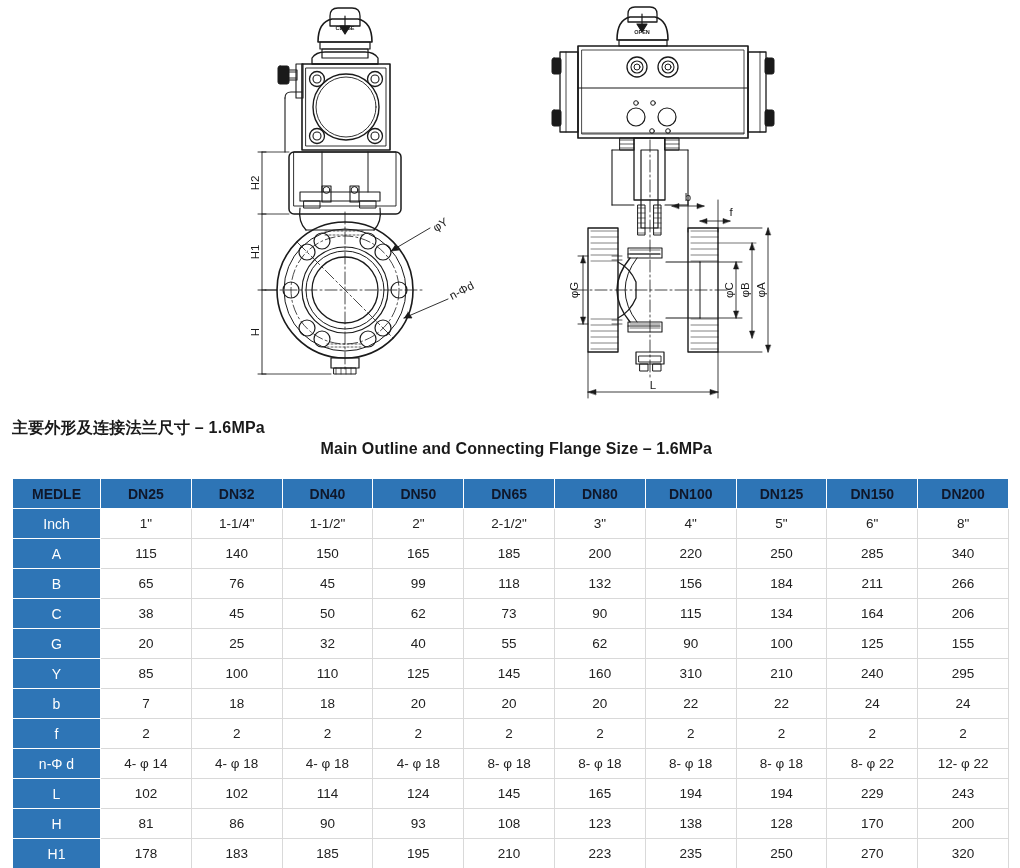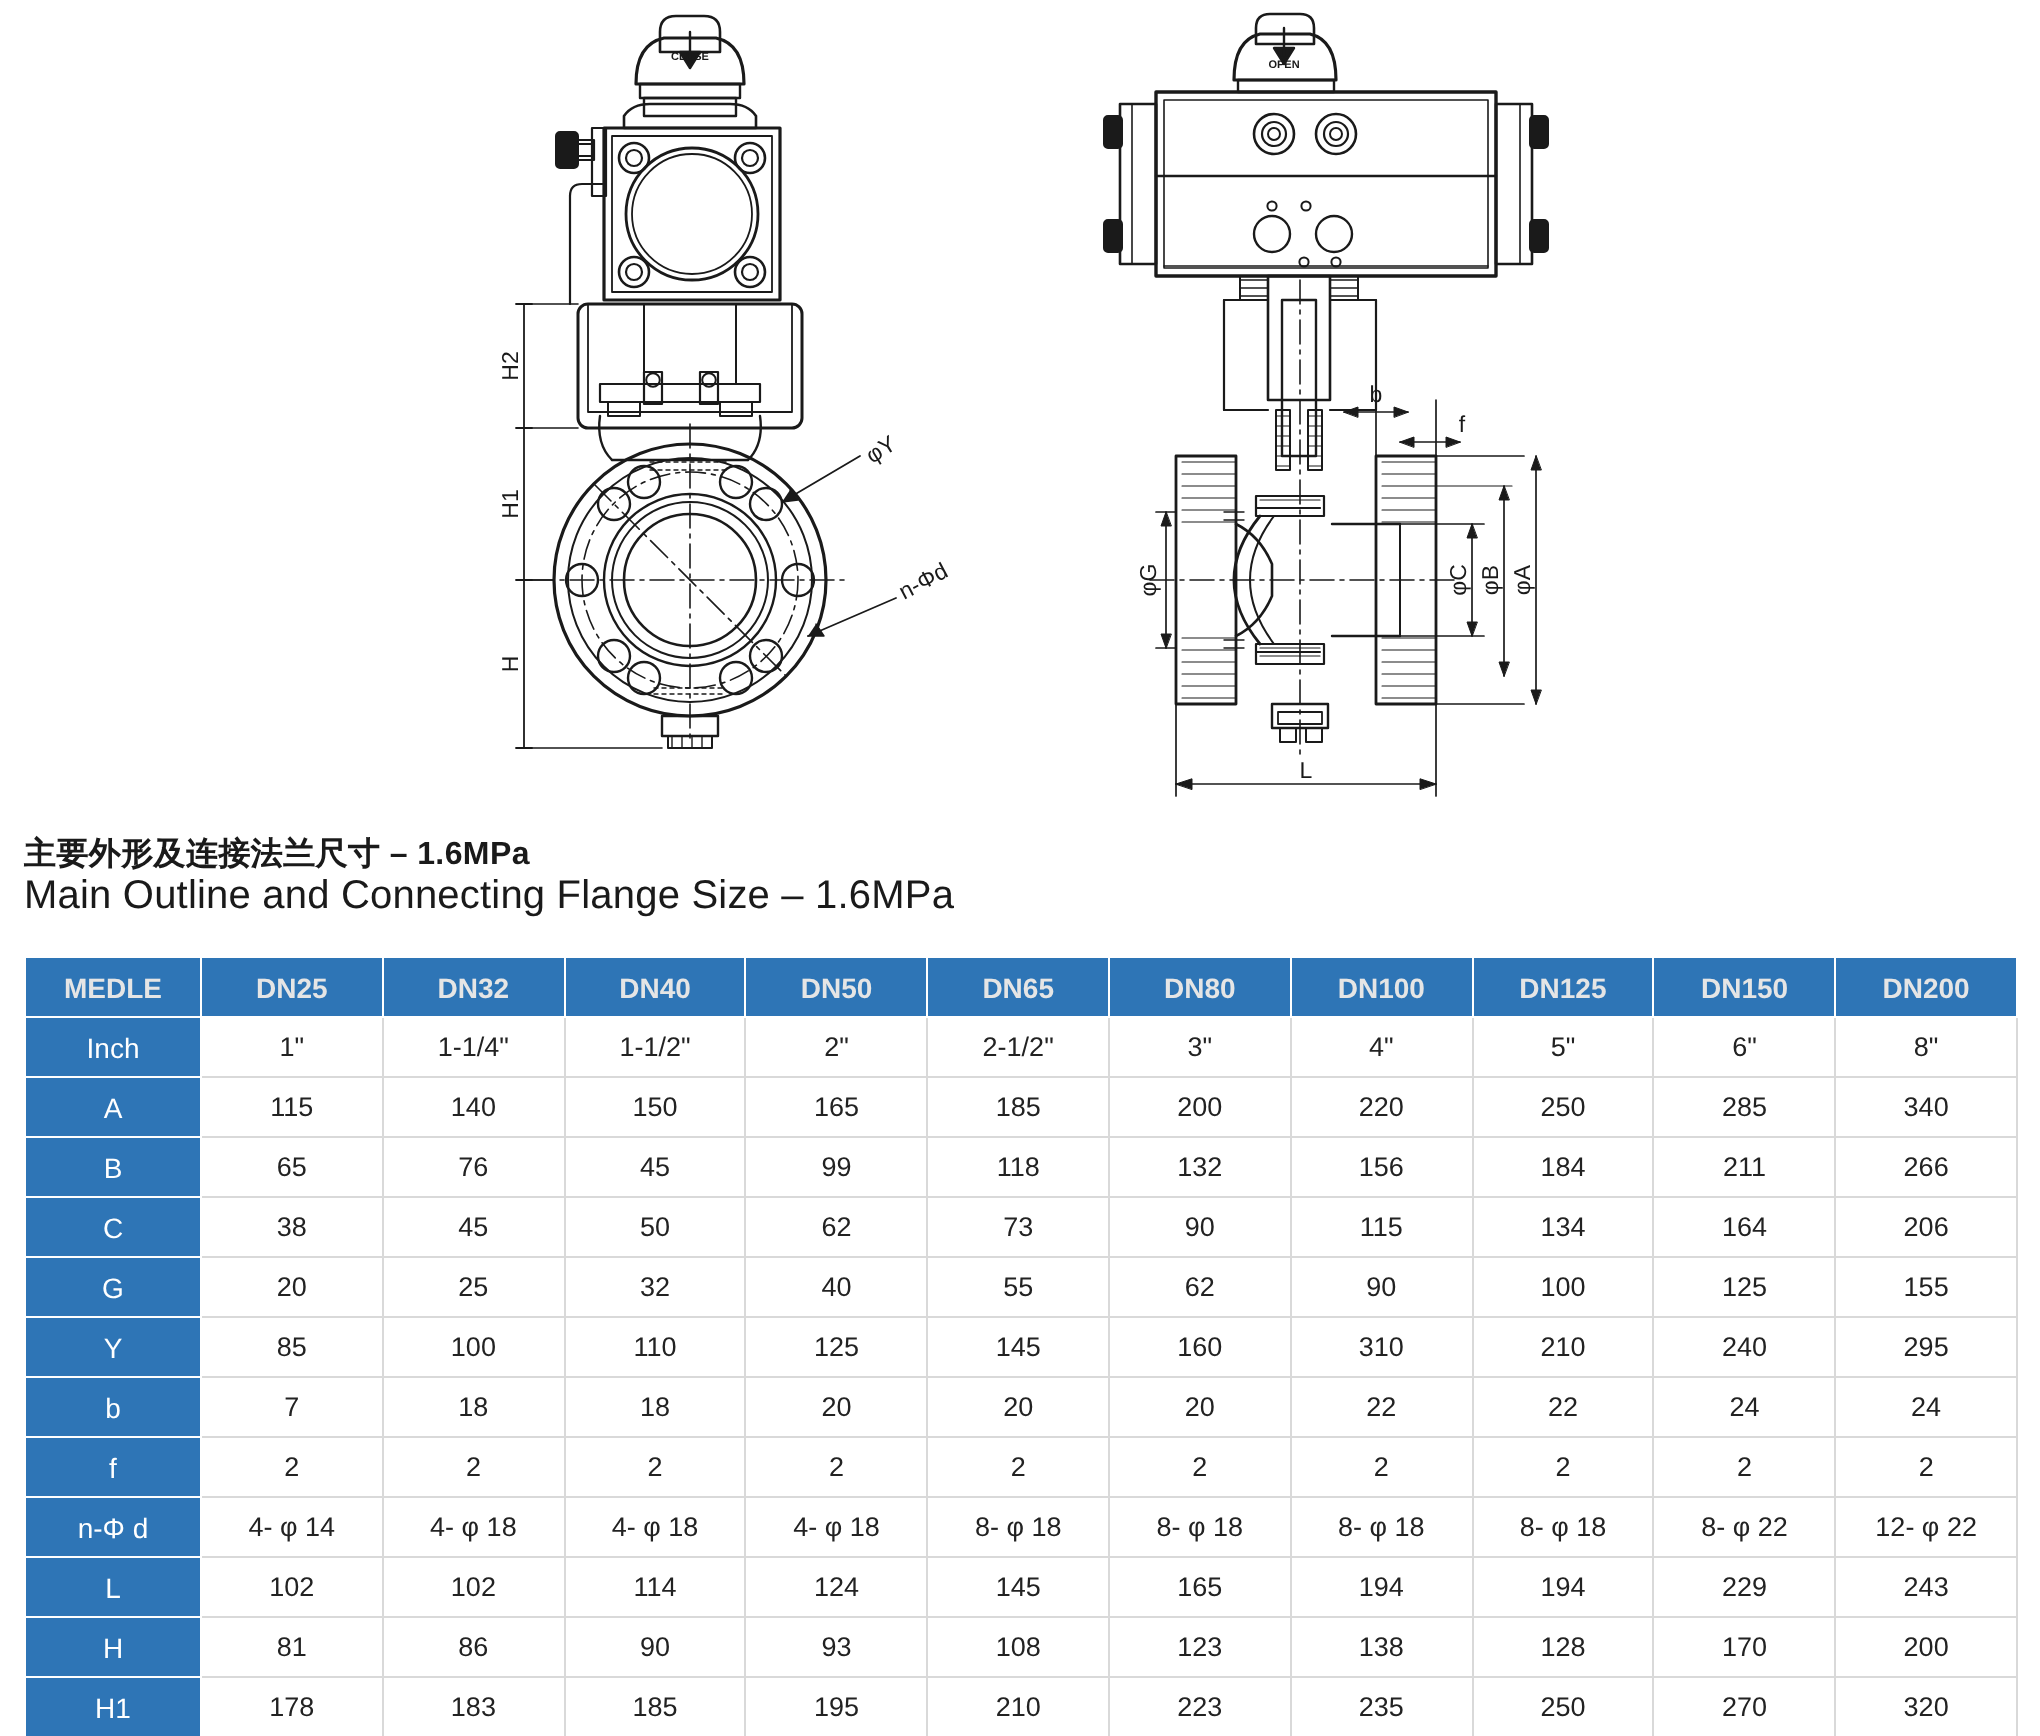--- a/index.html
+++ b/index.html
@@ -15,22 +15,22 @@
   #drawing { position: absolute; left: 0; top: 0; width: 1020px; height: 412px; }
   #drawing svg { display: block; }
 
   
   #titles { position: absolute; left: 12px; top: 418px; width: 700px; }
   .title-cn {
     font-size: 16px; font-weight: bold; color: #1a1a1a;
     letter-spacing: .2px; line-height: 20px; white-space: nowrap;
   }
   .title-en {
-    font-size: 20px; font-weight: normal; color: #1a1a1a;
-    letter-spacing: .1px; line-height: 21px; white-space: nowrap;
+    font-size: 16px; font-weight: bold; color: #1a1a1a;
+    letter-spacing: .1px; line-height: 21px; white-space: nowrap; text-align: right;
   }
 
   
   #spec-table-wrap { position: absolute; left: 12px; top: 478px; width: 998px; }
   table.spec {
     border-collapse: collapse;
     width: 996px;
     table-layout: fixed;
   }
   table.spec td, table.spec th {
@@ -39,21 +39,21 @@
     text-align: center;
     vertical-align: middle;
     font-size: 13.5px;
     color: #222;
     padding: 0 2px;
     background: #fff;
     white-space: nowrap;
   }
   table.spec .hdr {
     background: #2e75b6;
-    color: #e5e5e5;
+    color: #0f172a;
     font-size: 14px;
     border: 1px solid #ffffff;
   }
   table.spec .rowhdr {
     background: #2e75b6;
     color: #ffffff;
     font-size: 14px;
     border: 1px solid #ffffff;
   }
   table.spec tbody td.val {

